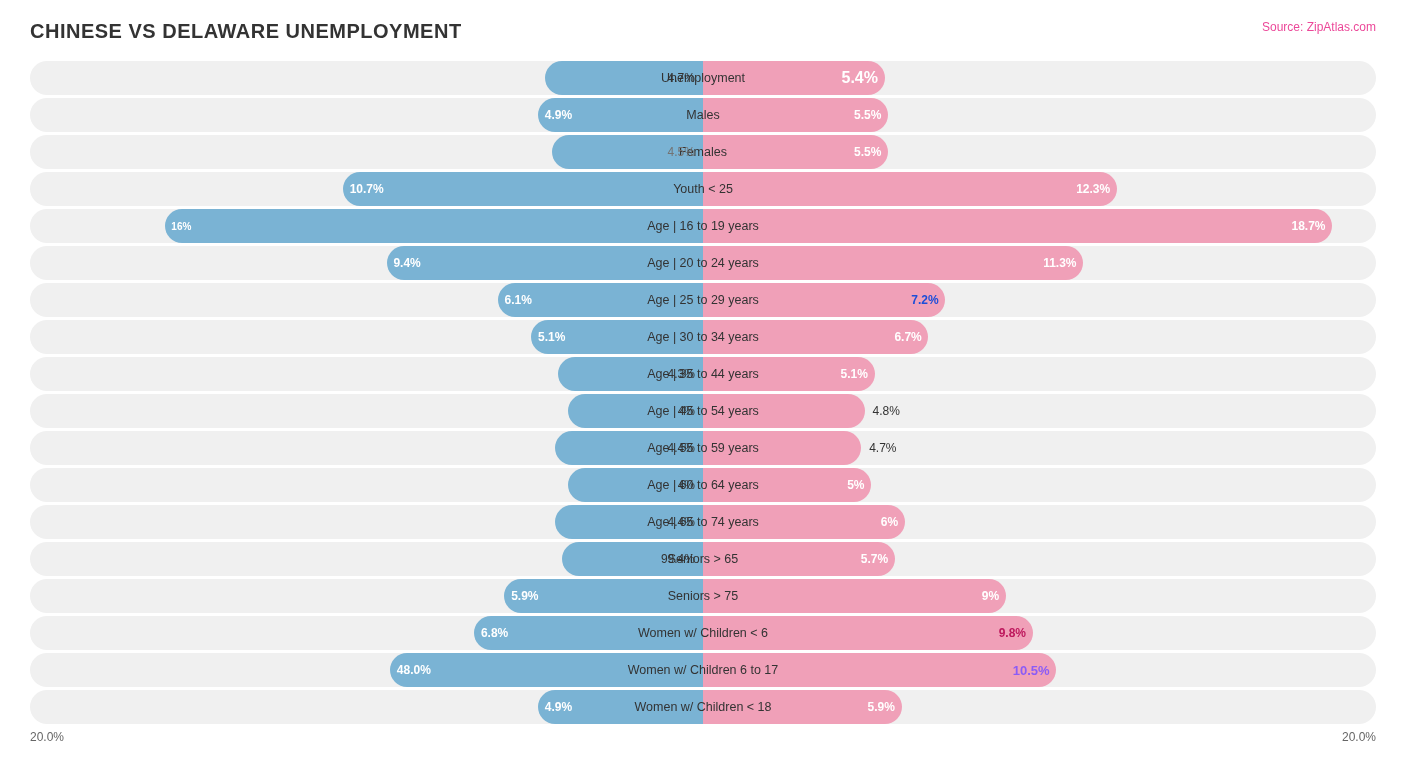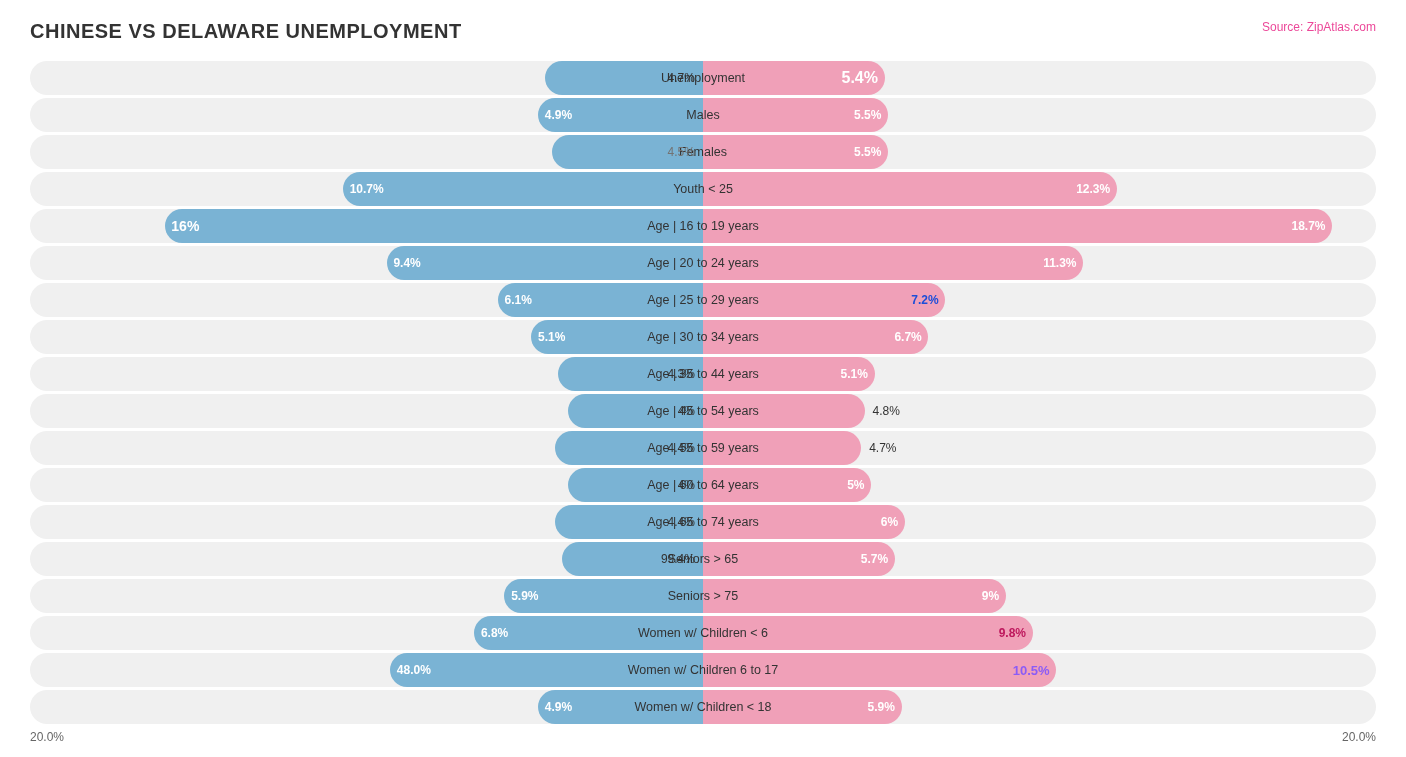--- a/index.html
+++ b/index.html
@@ -122,21 +122,21 @@
         <div class="bar-left" style="width: 26.75%; background: rgb(122, 179, 212); border-radius: 17px 0px 0px 17px;"></div>
         <div class="bar-right" style="width: 30.75%; background: rgb(240, 160, 184); border-radius: 0px 17px 17px 0px;"></div>
         <div class="center-label">Youth &lt; 25</div>
         <div style="position: absolute; top: 50%; transform: translateY(-50%); font-size: 12px; white-space: nowrap; z-index: 12; left: 23.75%; color: rgb(255, 255, 255); font-weight: bold;">10.7%</div>
         <div style="position: absolute; top: 50%; transform: translateY(-50%); font-size: 12px; white-space: nowrap; z-index: 12; right: 19.75%; color: rgb(255, 255, 255); font-weight: bold;">12.3%</div>
       </div>
       <div class="row" style="background-color: rgb(240, 240, 240); border-radius: 17px;">
         <div class="bar-left" style="width: 40%; background: rgb(122, 179, 212); border-radius: 17px 0px 0px 17px;"></div>
         <div class="bar-right" style="width: 46.75%; background: rgb(240, 160, 184); border-radius: 0px 17px 17px 0px;"></div>
         <div class="center-label">Age | 16 to 19 years</div>
-        <div style="position: absolute; top: 50%; transform: translateY(-50%); font-size: 14px; white-space: nowrap; z-index: 12; left: 10.5%; color: rgb(255, 255, 255); font-weight: bold;">16%</div>
+        <div style="position: absolute; top: 50%; transform: translateY(-50%); font-size: 10px; white-space: nowrap; z-index: 12; left: 10.5%; color: rgb(255, 255, 255); font-weight: bold;">16%</div>
         <div style="position: absolute; top: 50%; transform: translateY(-50%); font-size: 12px; white-space: nowrap; z-index: 12; right: 3.75%; color: rgb(255, 255, 255); font-weight: bold;">18.7%</div>
       </div>
       <div class="row" style="background-color: rgb(240, 240, 240); border-radius: 17px;">
         <div class="bar-left" style="width: 23.5%; background: rgb(122, 179, 212); border-radius: 17px 0px 0px 17px;"></div>
         <div class="bar-right" style="width: 28.25%; background: rgb(240, 160, 184); border-radius: 0px 17px 17px 0px;"></div>
         <div class="center-label">Age | 20 to 24 years</div>
         <div style="position: absolute; top: 50%; transform: translateY(-50%); font-size: 12px; white-space: nowrap; z-index: 12; left: 27%; color: rgb(255, 255, 255); font-weight: bold;">9.4%</div>
         <div style="position: absolute; top: 50%; transform: translateY(-50%); font-size: 12px; white-space: nowrap; z-index: 12; right: 22.25%; color: rgb(255, 255, 255); font-weight: bold;">11.3%</div>
       </div>
       <div class="row" style="background-color: rgb(240, 240, 240); border-radius: 17px;">

